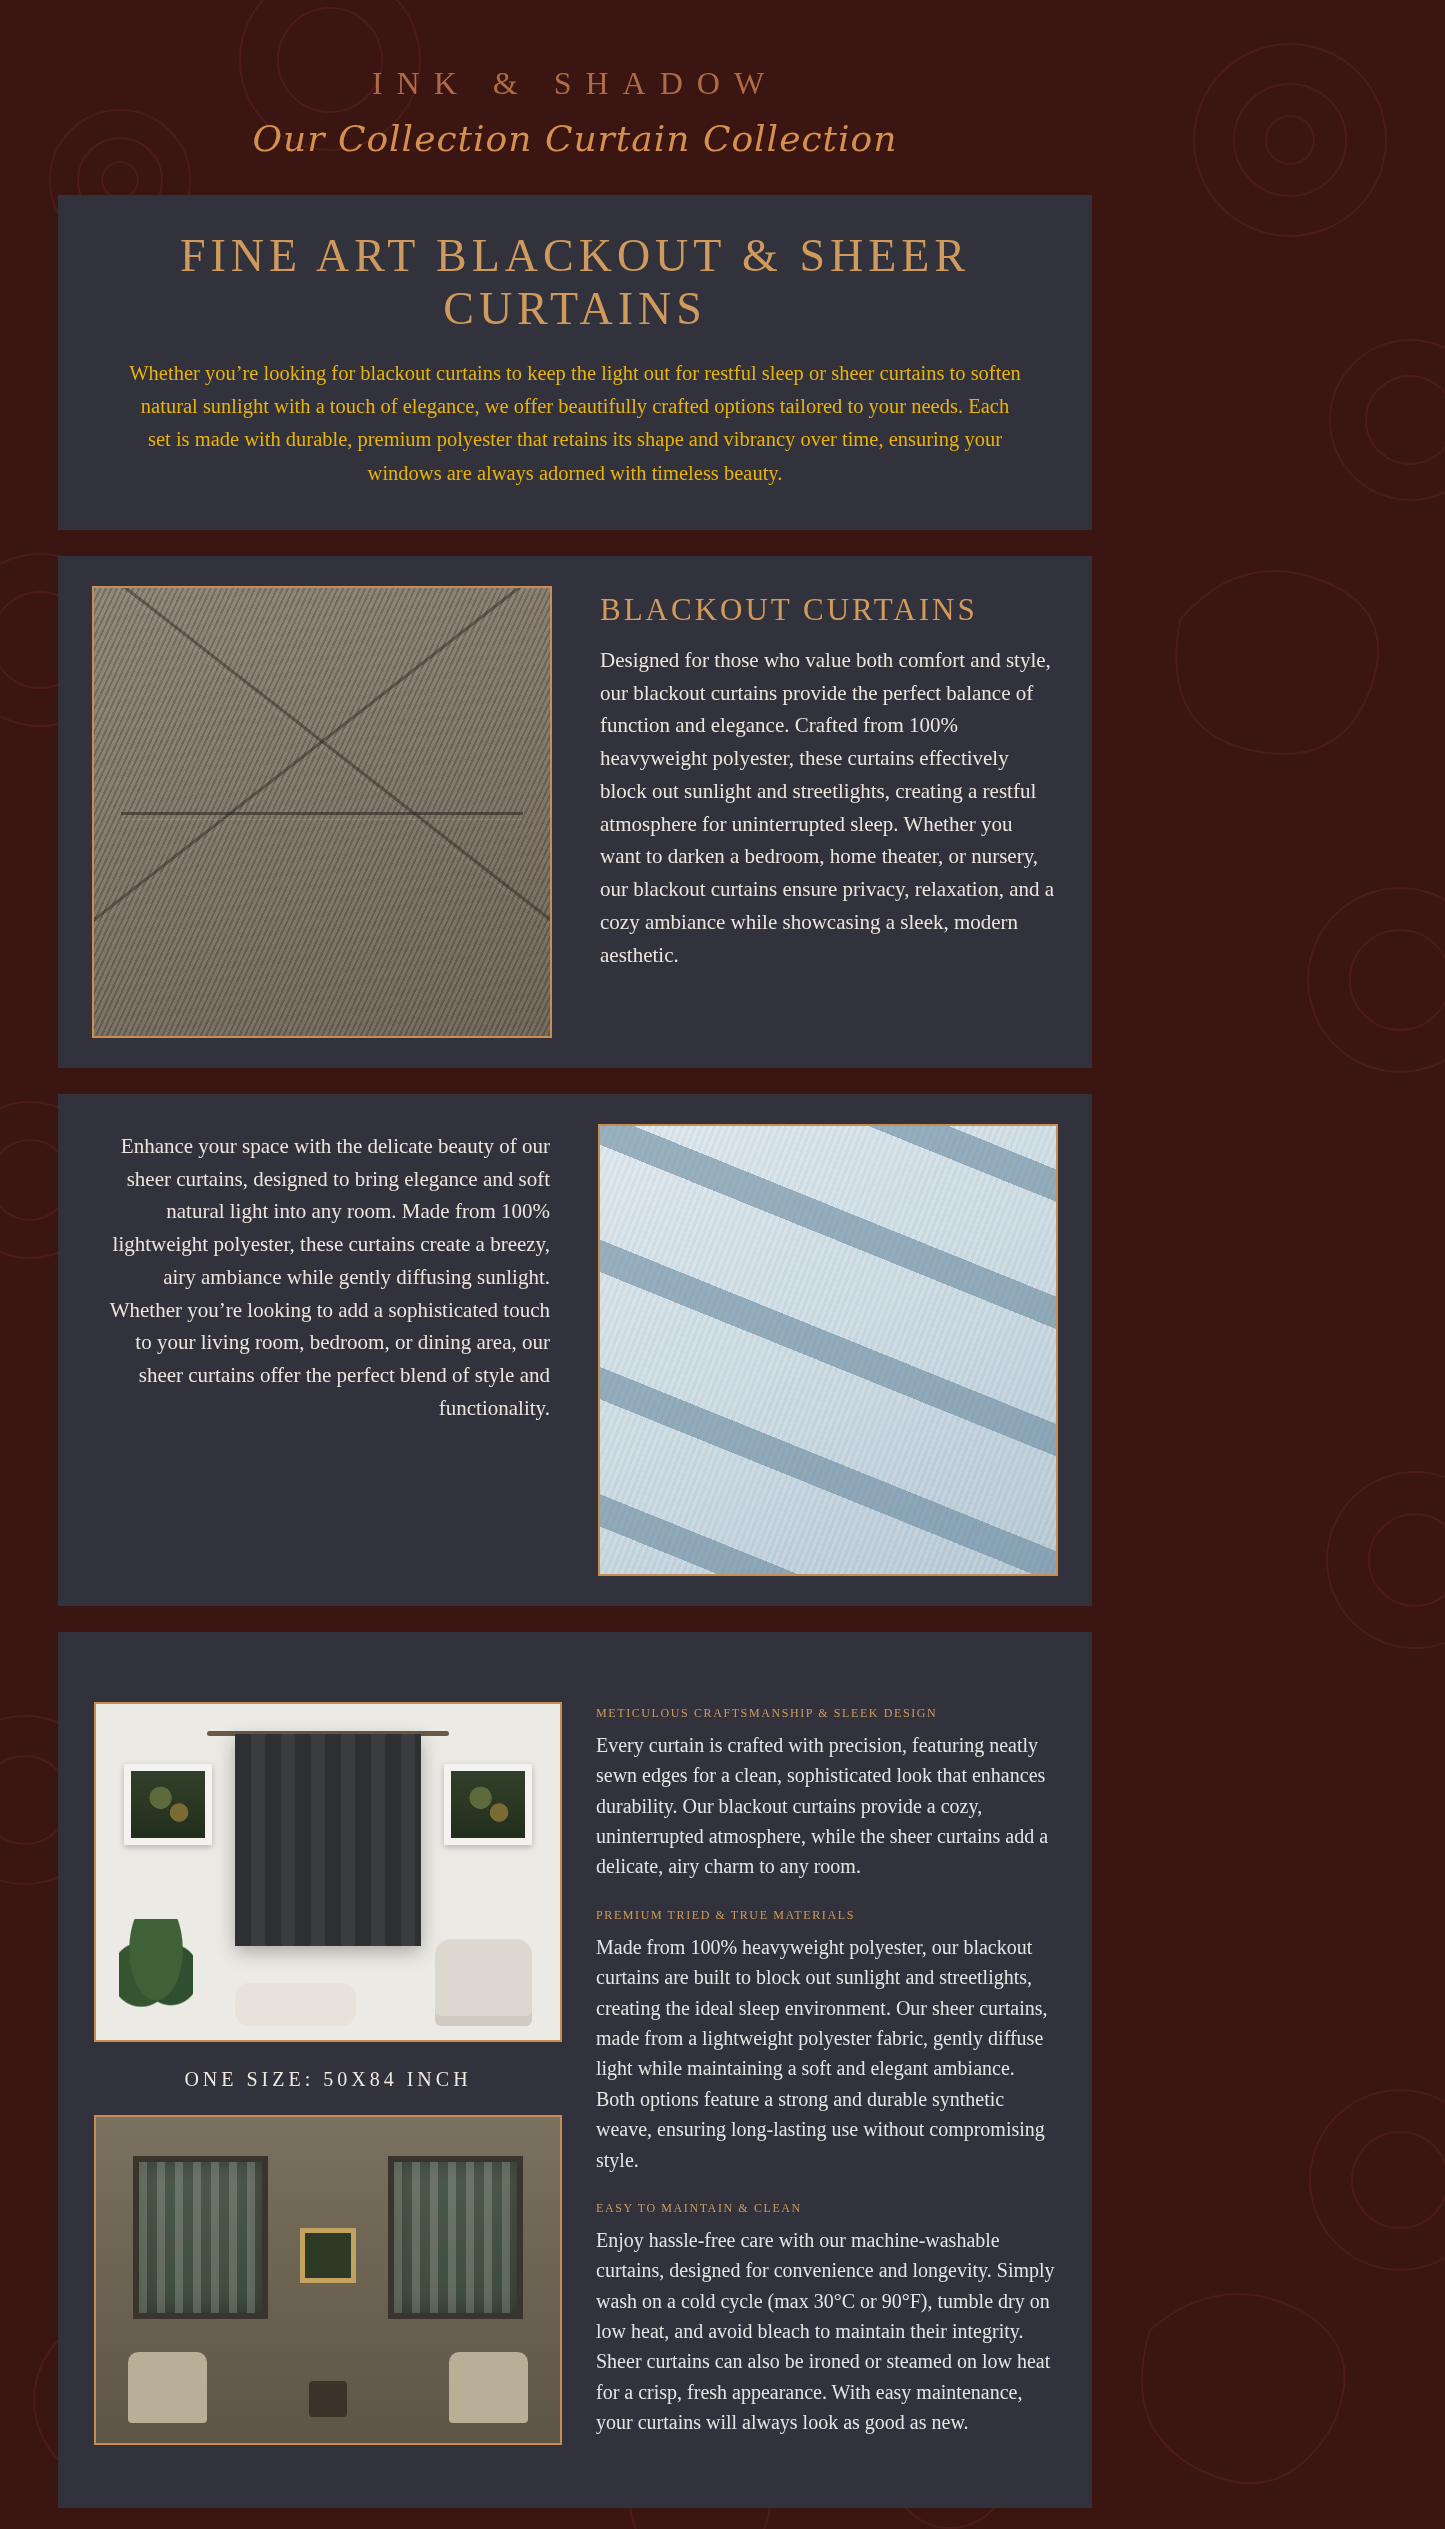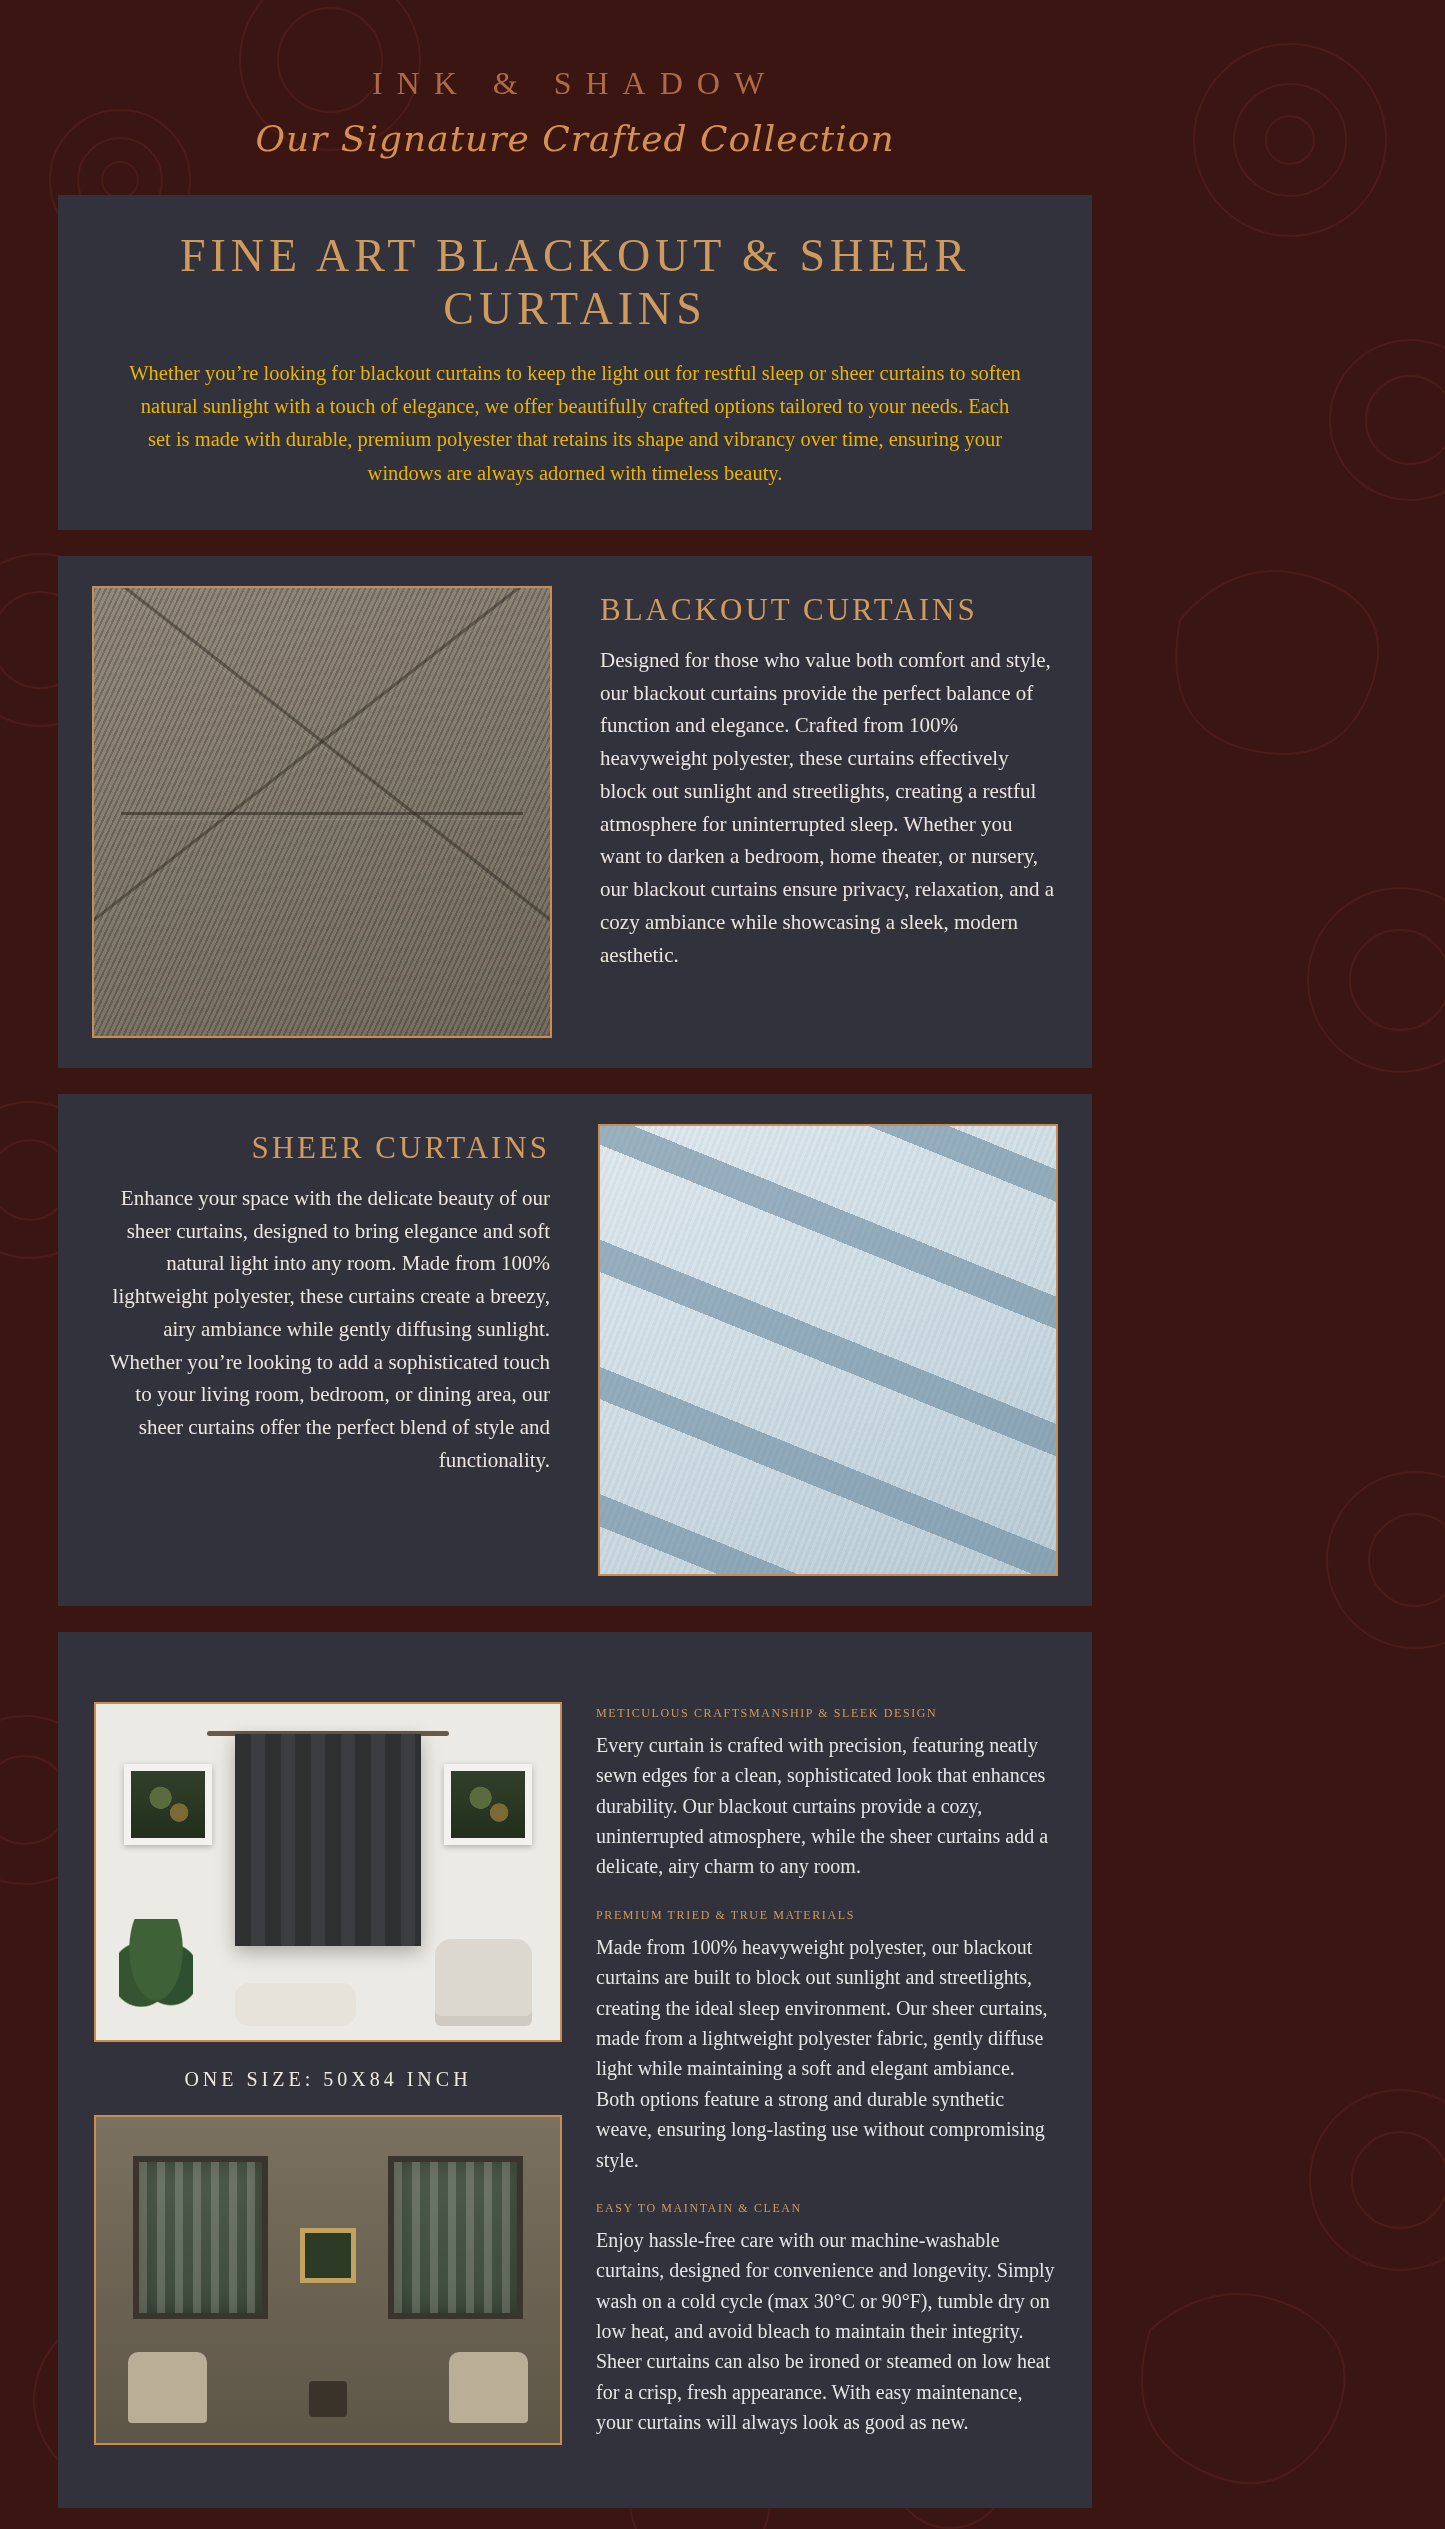--- a/index.html
+++ b/index.html
@@ -312,21 +312,21 @@
     <path d="M180 300 q70 -60 150 -20 q70 40 30 120 q-50 80 -130 40 q-80 -40 -50 -140z"></path>
     <path d="M1150 2330 q70 -60 150 -20 q70 40 30 120 q-50 80 -130 40 q-80 -40 -50 -140z"></path>
     <path d="M1180 620 q60 -70 140 -40 q80 30 50 110 q-30 80 -120 60 q-90 -20 -70 -130z"></path>
   </g>
 </svg>
 
 <div class="page">
 
   <div class="brand-head">
     <div class="brand-name">INK &amp; SHADOW</div>
-    <div class="brand-tagline">Our Signature Crafted Collection</div>
+    <div class="brand-tagline">Our Collection Curtain Collection</div>
   </div>
 
   <div class="panel intro">
     <div class="section-title">FINE ART BLACKOUT &amp; SHEER CURTAINS</div>
     <p>Whether you’re looking for blackout curtains to keep the light out for restful sleep or sheer curtains to soften natural sunlight with a touch of elegance, we offer beautifully crafted options tailored to your needs. Each set is made with durable, premium polyester that retains its shape and vibrancy over time, ensuring your windows are always adorned with timeless beauty.</p>
   </div>
 
   <div class="feature">
     <div class="imgbox">
       <div class="fabric-blackout">
@@ -339,21 +339,20 @@
       <h2>BLACKOUT CURTAINS</h2>
       <p>Designed for those who value both comfort and style, our blackout curtains provide the perfect balance of function and elegance. Crafted from 100% heavyweight polyester, these curtains effectively block out sunlight and streetlights, creating a restful atmosphere for uninterrupted sleep. Whether you want to darken a bedroom, home theater, or nursery, our blackout curtains ensure privacy, relaxation, and a cozy ambiance while showcasing a sleek, modern aesthetic.</p>
     </div>
   </div>
 
   <div class="feature reverse">
     <div class="imgbox">
       <div class="fabric-sheer"></div>
     </div>
     <div class="txtbox">
-      <h2>SHEER CURTAINS</h2>
       <p>Enhance your space with the delicate beauty of our sheer curtains, designed to bring elegance and soft natural light into any room. Made from 100% lightweight polyester, these curtains create a breezy, airy ambiance while gently diffusing sunlight. Whether you’re looking to add a sophisticated touch to your living room, bedroom, or dining area, our sheer curtains offer the perfect blend of style and functionality.</p>
     </div>
   </div>
 
   <div class="material">
     <div class="mat-body">
       <div class="mat-left">
         <div class="mat-img">
           <div class="room-blackout">
             <div class="wall"></div>

